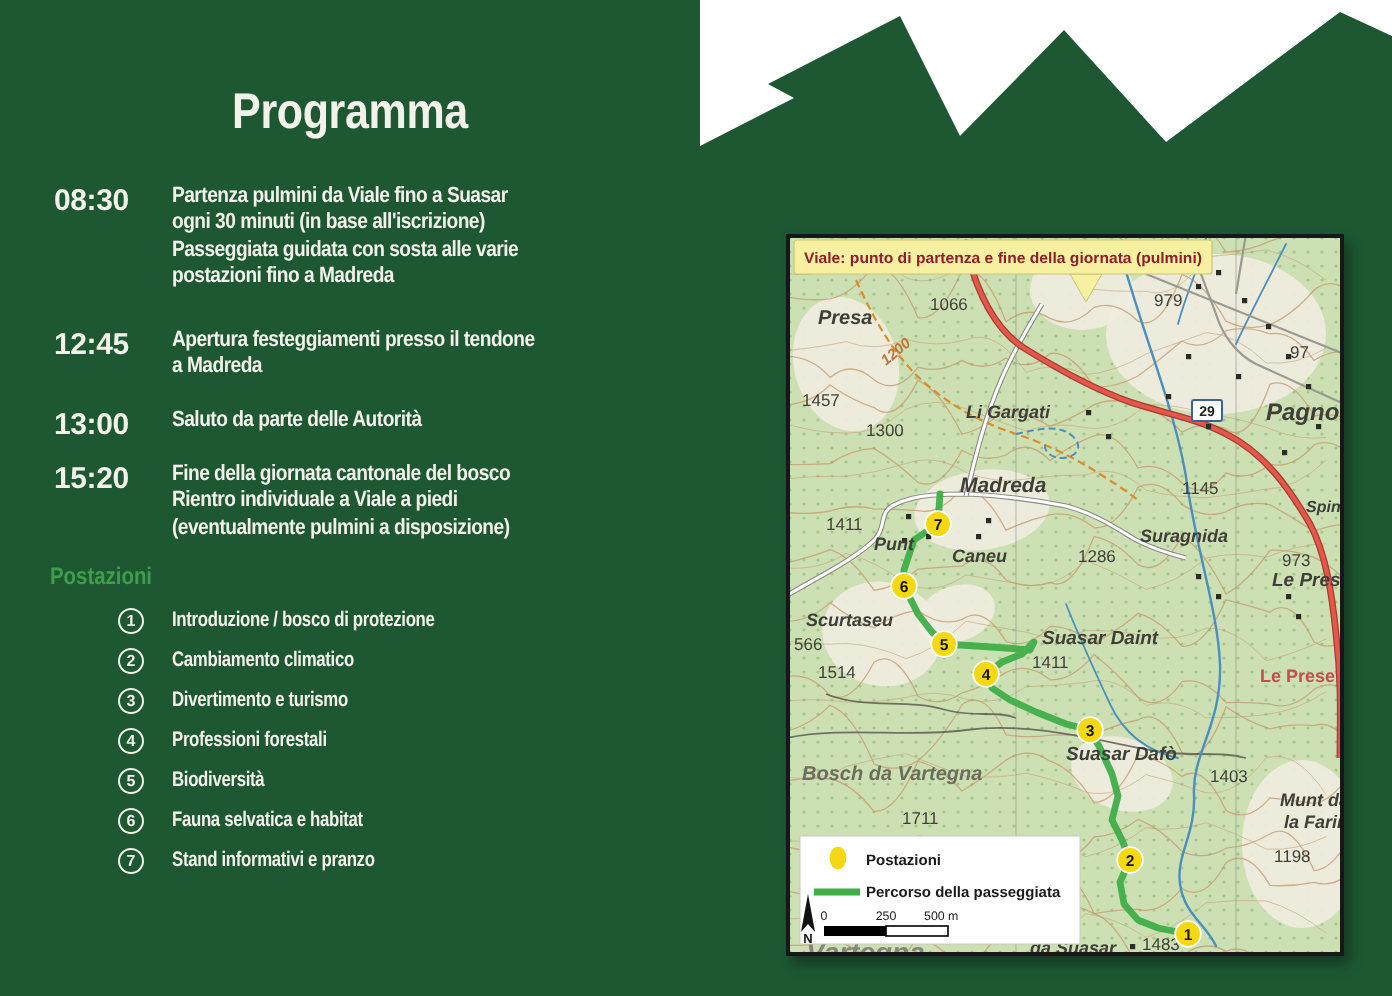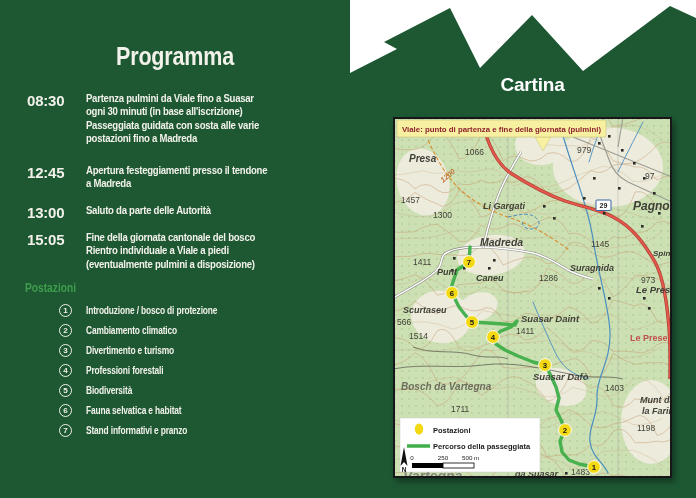--- a/index.html
+++ b/index.html
@@ -69,21 +69,21 @@
           <div>a Madreda</div>
         </div>
       </div>
       <div class="sched-row" style="top: 204px;">
         <div class="sched-time">13:00</div>
         <div class="sched-lines">
           <div>Saluto da parte delle Autorità</div>
         </div>
       </div>
       <div class="sched-row" style="top: 231px;">
-        <div class="sched-time">15:05</div>
+        <div class="sched-time">15:20</div>
         <div class="sched-lines">
           <div>Fine della giornata cantonale del bosco</div>
           <div>Rientro individuale a Viale a piedi</div>
           <div>(eventualmente pulmini a disposizione)</div>
         </div>
       </div>
     </div>
   <div class="stations-head">Postazioni</div>
   <div class="stations" id="stations">
       <div class="station">
@@ -109,21 +109,20 @@
       <div class="station">
         <div class="st-circle">6</div>
         <div class="st-label">Fauna selvatica e habitat</div>
       </div>
       <div class="station">
         <div class="st-circle">7</div>
         <div class="st-label">Stand informativi e pranzo</div>
       </div>
     </div>
 
-  <div class="cartina-title">Cartina</div>
   <div class="map-wrap">
     <svg id="mapsvg" width="279" height="361" viewBox="0 0 279 361">
       <defs>
         <pattern id="dots" width="7" height="7" patternUnits="userSpaceOnUse">
           <circle cx="2" cy="2" r="0.8" fill="#76ad5c"></circle>
         </pattern>
         <clipPath id="mapclip">
             <rect x="0" y="0" width="279" height="361"></rect>
           </clipPath>
       </defs>

